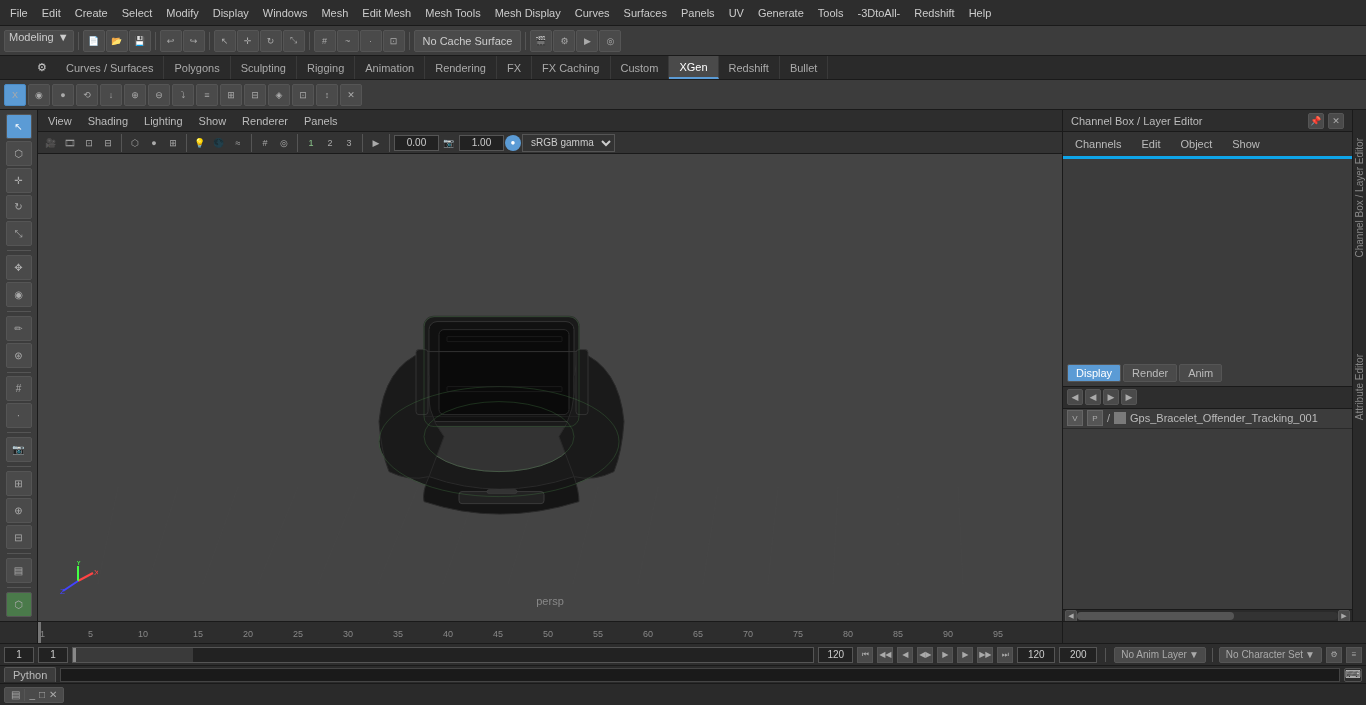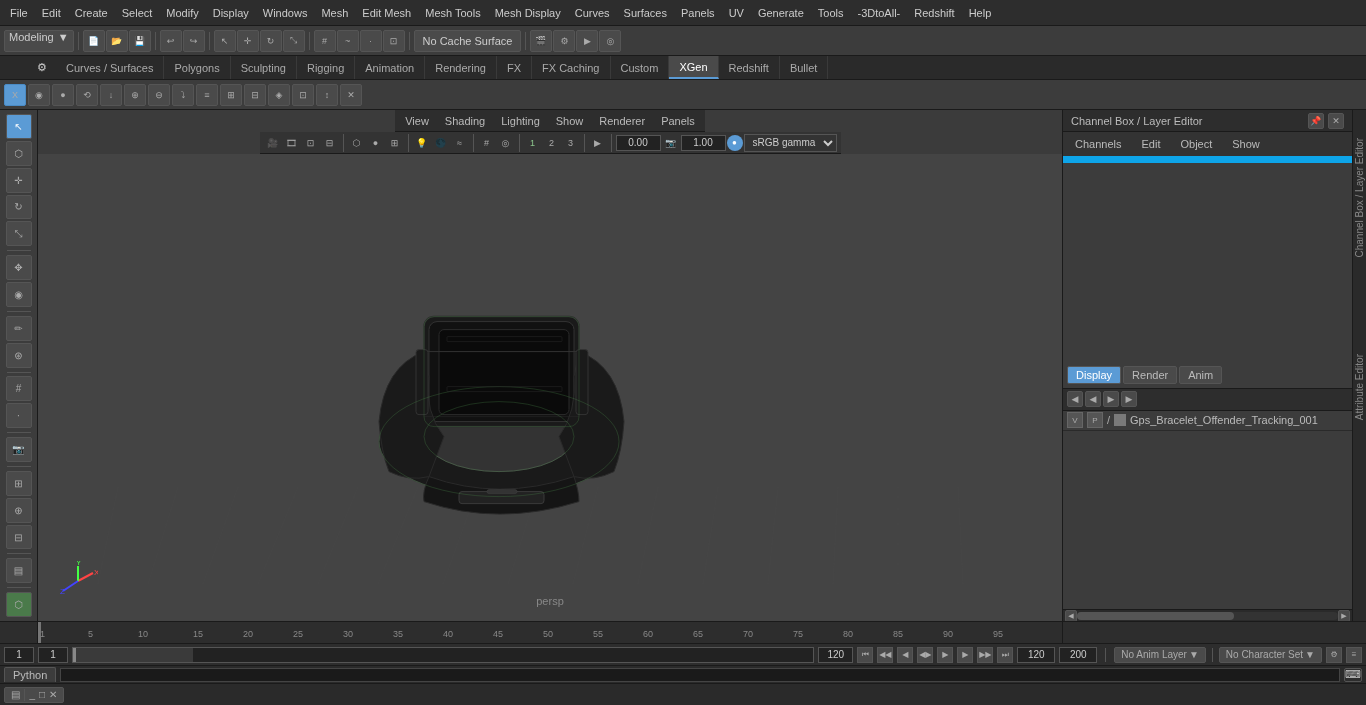--- a/index.html
+++ b/index.html
@@ -239,21 +239,21 @@
     }
     #right-panel-header-title {
       color: #bbb;
       font-size: 11px;
     }
     #channel-box-header {
       display: flex;
       gap: 12px;
       padding: 4px 8px;
       background: #333;
-      border-bottom: 7px solid #0ea5e9;
+      border-bottom: 3px solid #0ea5e9;
     }
     .cb-tab {
       color: #bbb;
       font-size: 11px;
       cursor: pointer;
       padding: 2px 4px;
     }
     #channel-content {
       flex: 1;
       background: #3c3c3c;
@@ -420,21 +420,20 @@
       display: flex;
       align-items: center;
       border-top: 1px solid #1a1a1a;
       overflow: hidden;
     }
     #viewport-wrapper {
       flex: 1;
       display: flex;
       flex-direction: column;
       overflow: hidden;
-      align-items: center;
     }
 
     #full-layout {
       display: flex;
       flex-direction: column;
       height: 705px;
       width: 1366px;
       overflow: hidden;
     }
 

